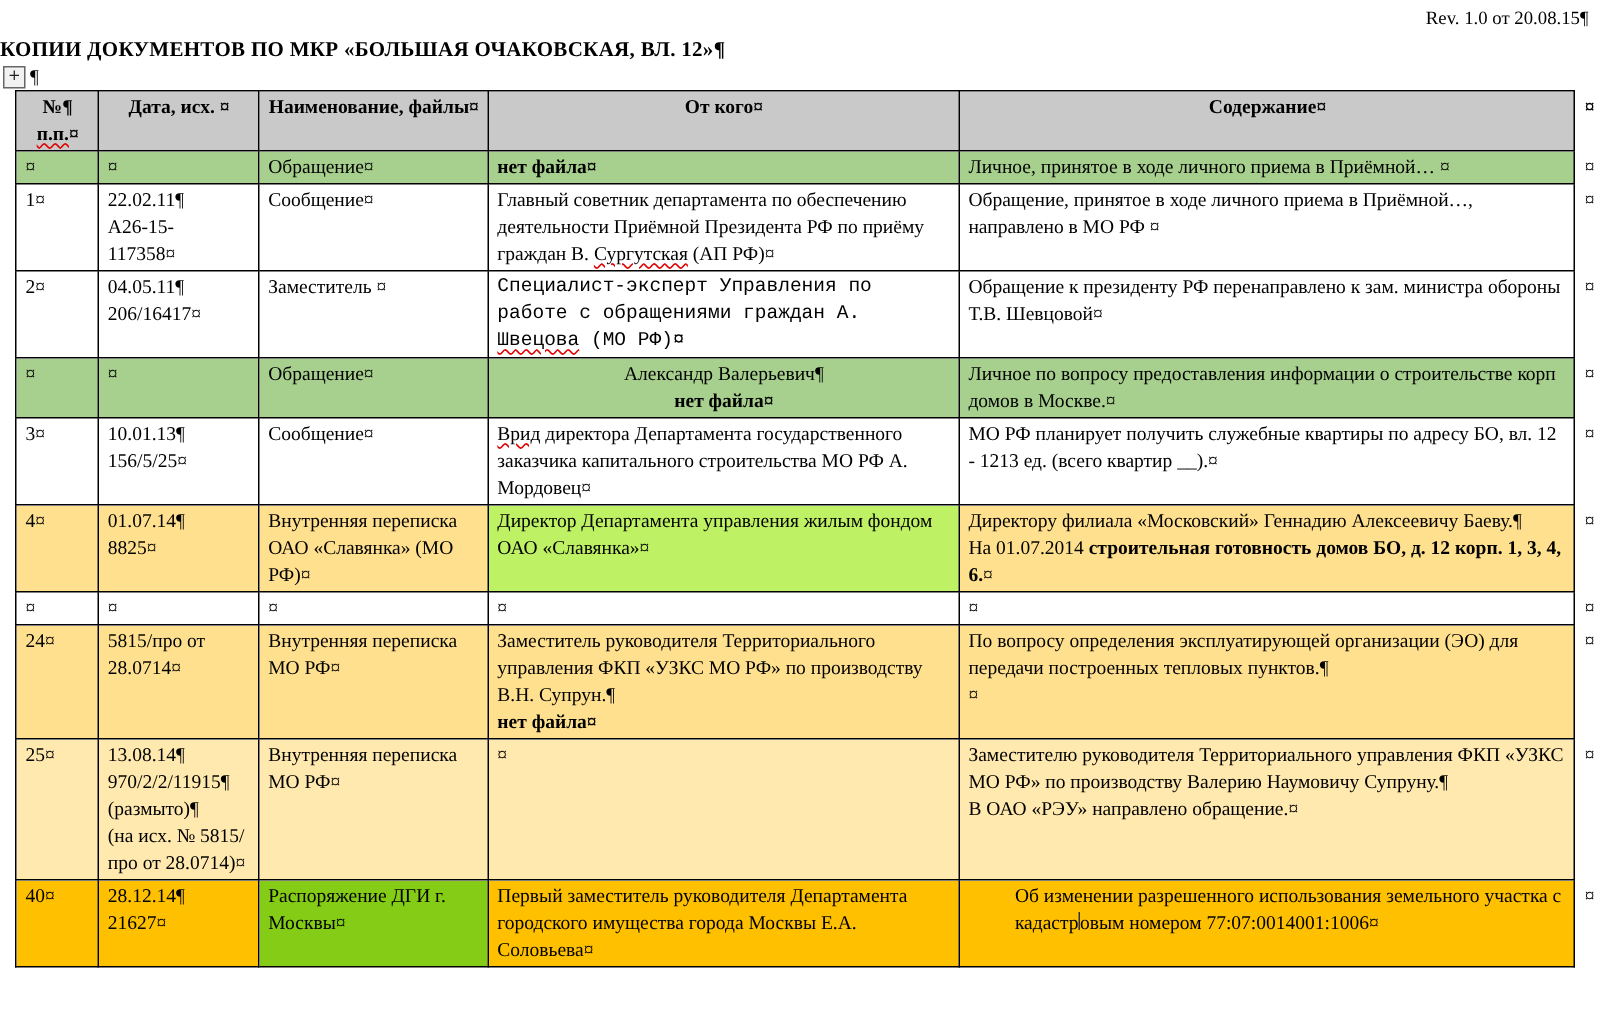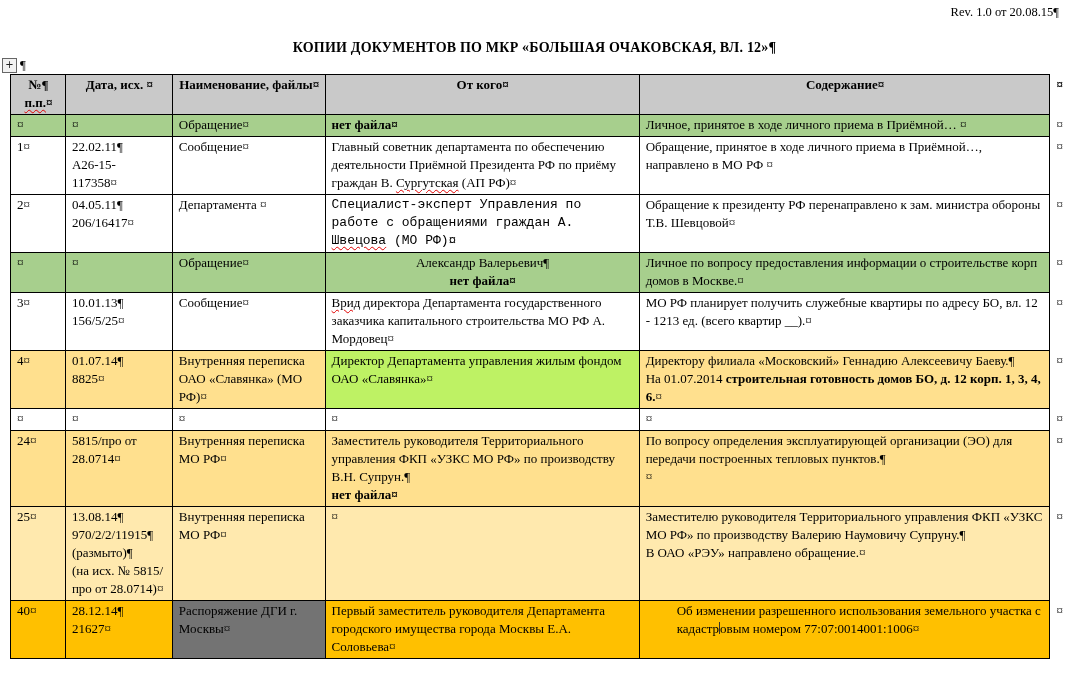--- a/index.html
+++ b/index.html
@@ -2,21 +2,21 @@
 <html><head>
 <meta charset="utf-8">
 <style>
   html,body{margin:0;padding:0;}
   body{
     width:1069px;height:690px;background:#ffffff;color:#000;
     font-family:"Liberation Serif","DejaVu Serif",serif;font-size:13px;
     overflow:hidden;
   }
   .rev-line{ text-align:right; padding:5px 10px 0 0; font-size:12.5px; }
-  .doc-title{ text-align:center; font-weight:bold; font-size:14px; margin-top:20px; letter-spacing:.2px; }
+  .doc-title{ text-align:left; font-weight:bold; font-size:14px; margin-top:6px; letter-spacing:.2px; }
   .handle-line{ display:flex; align-items:center; gap:3px; margin:1px 0 1px 2px; height:16px; }
   .move-handle{
     width:13px;height:13px;border:1px solid #666;background:#f2f2f2;
     display:flex;align-items:center;justify-content:center;
     font-family:"DejaVu Sans",sans-serif;font-size:10px;line-height:1;color:#222;
   }
   table.doc{ border-collapse:collapse; table-layout:fixed; margin-left:10px; }
   table.doc td, table.doc th{
     border:1px solid #000; vertical-align:top; text-align:left;
     padding:1px 5px 2px 6px; line-height:18px; font-weight:normal;
@@ -111,21 +111,21 @@
       </tr>
       <tr>
         <td style="background: rgb(255, 255, 255);">
           <div class="ln"><span>2¤</span></div>
         </td>
         <td style="background: rgb(255, 255, 255);">
           <div class="ln"><span>04.05.11¶</span></div>
           <div class="ln"><span>206/16417¤</span></div>
         </td>
         <td style="background: rgb(255, 255, 255);">
-          <div class="ln"><span>Департамента ¤</span></div>
+          <div class="ln"><span>Заместитель ¤</span></div>
         </td>
         <td style="background: rgb(255, 255, 255); font-family: Liberation Mono, monospace;">
           <div class="ln"><span>Специалист-эксперт Управления по работе с обращениями граждан А. </span><span class="sq">Швецова</span><span> (МО РФ)¤</span></div>
         </td>
         <td style="background: rgb(255, 255, 255);">
           <div class="ln"><span>Обращение к президенту РФ перенаправлено к зам. министра обороны Т.В. Шевцовой¤</span></div>
         </td>
         <td class="eor">¤</td>
       </tr>
       <tr>
@@ -247,21 +247,21 @@
         <td class="eor">¤</td>
       </tr>
       <tr>
         <td style="background: rgb(255, 192, 0);">
           <div class="ln"><span>40¤</span></div>
         </td>
         <td style="background: rgb(255, 192, 0);">
           <div class="ln"><span>28.12.14¶</span></div>
           <div class="ln"><span>21627¤</span></div>
         </td>
-        <td style="background: #737373;">
+        <td style="background: #84cc16;">
           <div class="ln"><span>Распоряжение ДГИ г. Москвы¤</span></div>
         </td>
         <td style="background: rgb(255, 192, 0);">
           <div class="ln"><span>Первый заместитель руководителя Департамента городского имущества города Москвы Е.А. Соловьева¤</span></div>
         </td>
         <td style="background: rgb(255, 192, 0); padding-left: 37px;">
           <div class="ln"><span>Об изменении разрешенного использования земельного участка с кадастр</span><span class="caret"></span><span>овым номером 77:07:0014001:1006¤</span></div>
         </td>
         <td class="eor">¤</td>
       </tr>

